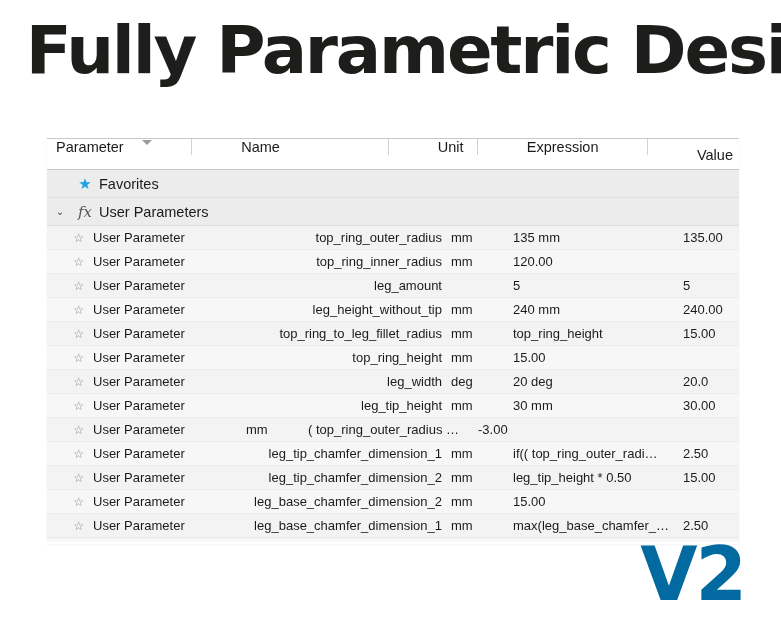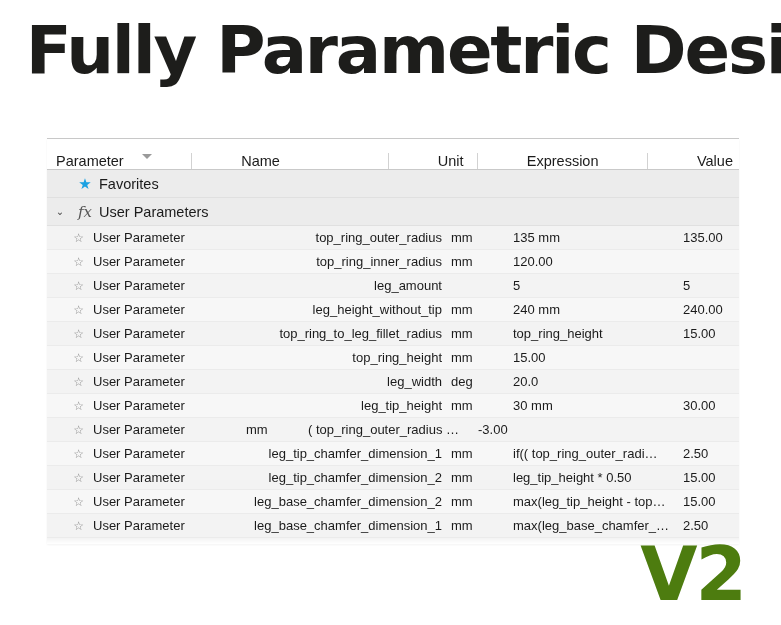--- a/index.html
+++ b/index.html
@@ -41,38 +41,38 @@
 
   .v2 {
     position: absolute;
     right: 36px;
     bottom: 14px;
     font-family: "DejaVu Sans", sans-serif;
     font-weight: bold;
     font-size: 74px;
     line-height: 1.0;
     letter-spacing: -2px;
-    color: #4d7c0f;
+    color: #0369a1;
   }
 
   
   .panel {
     position: absolute;
     left: 47px;
     top: 138px;
     width: 692px;
     background: #f7f7f7;
     border-top: 1px solid #c8c8c8;
     box-shadow: 0 1px 2px rgba(0,0,0,0.05);
   }
 
   .header-row {
     display: flex;
     height: 30px;
-    align-items: flex-end;
+    align-items: flex-start;
     background: #ffffff;
     border-bottom: 1px solid #c9c9c9;
     position: relative;
     gap: 40px;
   }
   .header-cell {
     font-size: 14.5px;
     color: #1b1b1b;
     display: flex;
     align-items: center;
@@ -274,20 +274,21 @@
           <div class="cell unit">mm</div>
           <div class="cell value">15.00</div>
         </div>
         <div class="data-row">
           <div class="cell param">
             <span class="row-star">☆</span>
             <span>User Parameter</span>
           </div>
           <div class="cell name">leg_width</div>
           <div class="cell unit">deg</div>
+          <div class="cell expr">20 deg</div>
           <div class="cell value">20.0</div>
         </div>
         <div class="data-row">
           <div class="cell param">
             <span class="row-star">☆</span>
             <span>User Parameter</span>
           </div>
           <div class="cell name">leg_tip_height</div>
           <div class="cell unit">mm</div>
           <div class="cell expr">30 mm</div>
@@ -322,21 +323,20 @@
           <div class="cell expr">leg_tip_height * 0.50</div>
           <div class="cell value">15.00</div>
         </div>
         <div class="data-row">
           <div class="cell param">
             <span class="row-star">☆</span>
             <span>User Parameter</span>
           </div>
           <div class="cell name">leg_base_chamfer_dimension_2</div>
           <div class="cell unit">mm</div>
-          <div class="cell expr">max(leg_tip_height - top…</div>
           <div class="cell value">15.00</div>
         </div>
         <div class="data-row">
           <div class="cell param">
             <span class="row-star">☆</span>
             <span>User Parameter</span>
           </div>
           <div class="cell name">leg_base_chamfer_dimension_1</div>
           <div class="cell unit">mm</div>
           <div class="cell expr">max(leg_base_chamfer_…</div>

